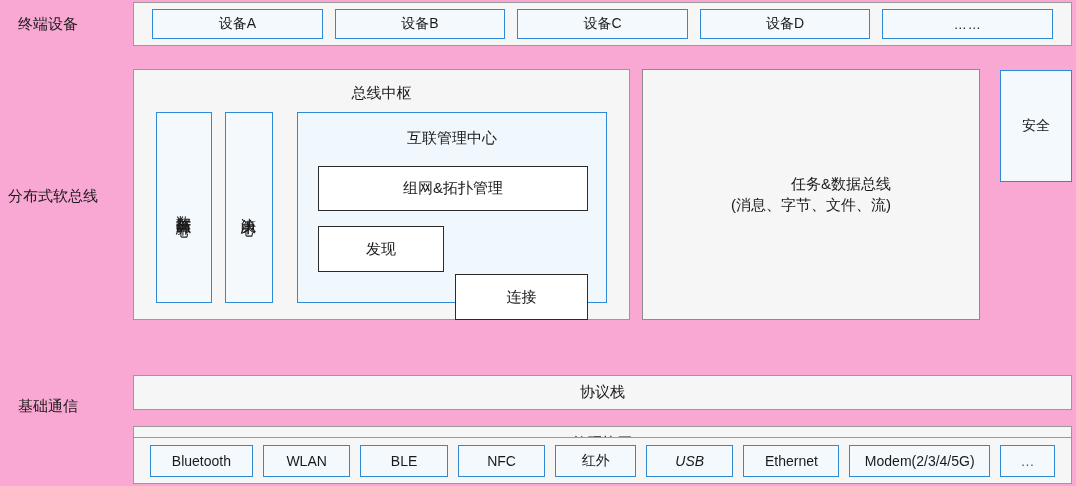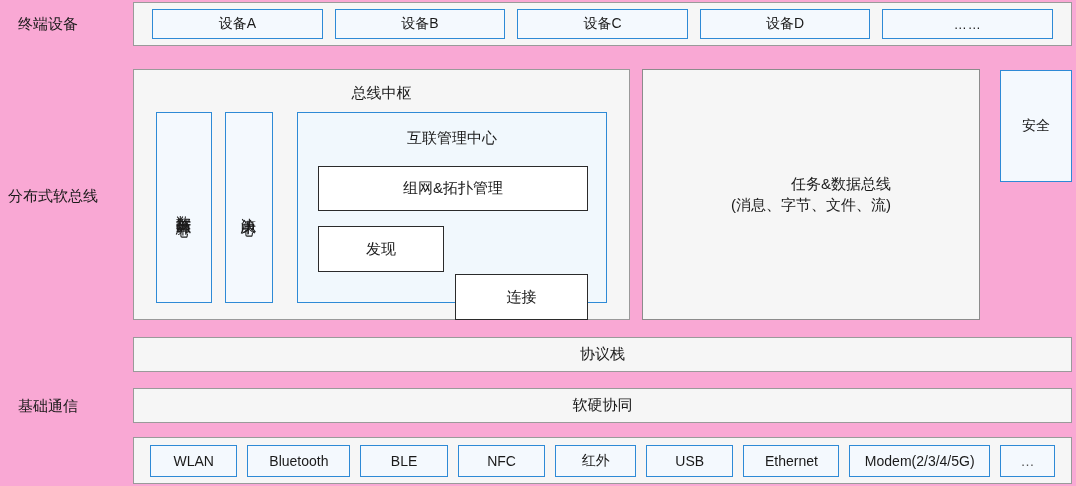--- a/index.html
+++ b/index.html
@@ -48,20 +48,21 @@
     text-align: center;
   }
 
   
   .band-text {
     display: flex;
     align-items: center;
     justify-content: center;
     font-size: 15px;
     color: #1a1a1a;
+    margin-top: 38px;
   }
 
   
   .panel-gray {
     background: #f6f6f6;
     border: 1px solid #9a9a9a;
   }
   .panel-title {
     position: absolute;
     left: 0;
@@ -209,36 +210,36 @@
   <div class="abs band band-text" style="left:133px; top:337px; width:939px; height:35px;">
     <span>协议栈</span>
   </div>
 
   <div class="abs band band-text" style="left:133px; top:388px; width:939px; height:35px;">
     <span>软硬协同</span>
   </div>
 
   <div class="abs band" style="left:133px; top:437px; width:939px; height:47px;">
     <div style="position:absolute; left:0; top:0; right:0; bottom:0; display:flex; align-items:center; gap:10px; padding:0 16px;">
+      <div class="chip" style="flex:1.18 1 0; height:30px;">
+        <span>Bluetooth</span>
+      </div>
       <div class="chip" style="flex:1 1 0; height:30px;">
         <span>WLAN</span>
       </div>
-      <div class="chip" style="flex:1.18 1 0; height:30px;">
-        <span>Bluetooth</span>
-      </div>
       <div class="chip" style="flex:1 1 0; height:30px;">
         <span>BLE</span>
       </div>
       <div class="chip" style="flex:1 1 0; height:30px;">
         <span>NFC</span>
       </div>
       <div class="chip" style="flex:0.92 1 0; height:30px;">
         <span>红外</span>
       </div>
-      <div class="chip" style="flex:1 1 0; height:30px;">
+      <div class="chip" style="flex:1 1 0; height:30px;font-style:italic;">
         <span>USB</span>
       </div>
       <div class="chip" style="flex:1.1 1 0; height:30px;">
         <span>Ethernet</span>
       </div>
       <div class="chip" style="flex:1.62 1 0; height:30px;">
         <span>Modem(2/3/4/5G)</span>
       </div>
       <div class="chip" style="flex:0.62 1 0; height:30px;">
         <span style="color:#555;">…</span>

